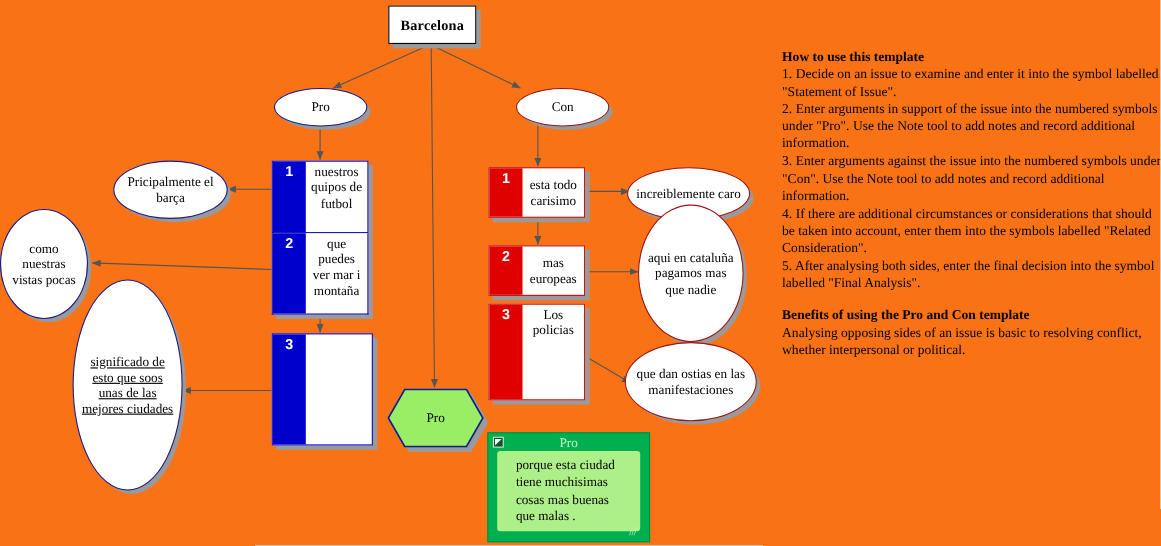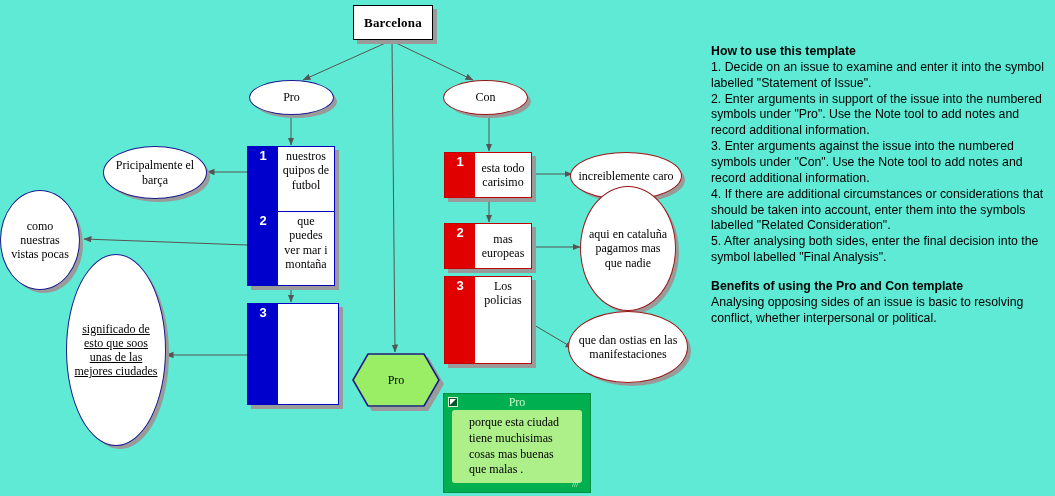--- a/index.html
+++ b/index.html
@@ -7,21 +7,21 @@
     padding: 0;
     background: #ffffff;
   }
   body {
     font-family: "Liberation Serif", serif;
   }
   #canvas {
     position: relative;
     width: 1055px;
     height: 496px;
-    background: #5eead4;
+    background: #f97316;
     overflow: hidden;
   }
   .svg-layer {
     position: absolute;
     left: 0; top: 0;
     width: 1055px;
     height: 496px;
     pointer-events: none;
   }
 
@@ -183,21 +183,21 @@
     width: 14px; height: 12px;
     color: #bdf0bd;
     font-size: 11px;
     line-height: 10px;
     letter-spacing: -1px;
   }
 
   
   .instructions {
     position: absolute;
-    font-family: Liberation Sans, sans-serif;
+    font-family: Liberation Serif, serif;
     font-size: 12.3px;
     line-height: 1.29;
     color: #000000;
     width: 345px;
   }
   .instructions .head {
     font-weight: bold;
   }
   .instructions p { margin: 0; }
   .instructions .gap { height: 13px; }
@@ -244,21 +244,21 @@
   </svg>
 
   <div class="issue-box" style="left:353px; top:5px; width:80px; height:35px;">
     <span>Barcelona</span>
   </div>
 
   <div class="ellipse pro" style="left:249px; top:80px; width:85px; height:35px;">
     <span>Pro</span>
   </div>
 
-  <div class="ellipse con" style="left:443px; top:80px; width:85px; height:35px;">
+  <div class="ellipse con" style="left:469px; top:80px; width:85px; height:35px;">
     <span>Con</span>
   </div>
 
   <div class="arg-box pro" style="left:247px; top:146px; width:88px; height:66px;">
     <div class="arg-num">1</div>
     <div class="arg-text">nuestros quipos de futbol</div>
   </div>
 
   <div class="arg-box pro" style="left:247px; top:212px; width:88px; height:74px; border-top:none;">
     <div class="arg-num">2</div>

